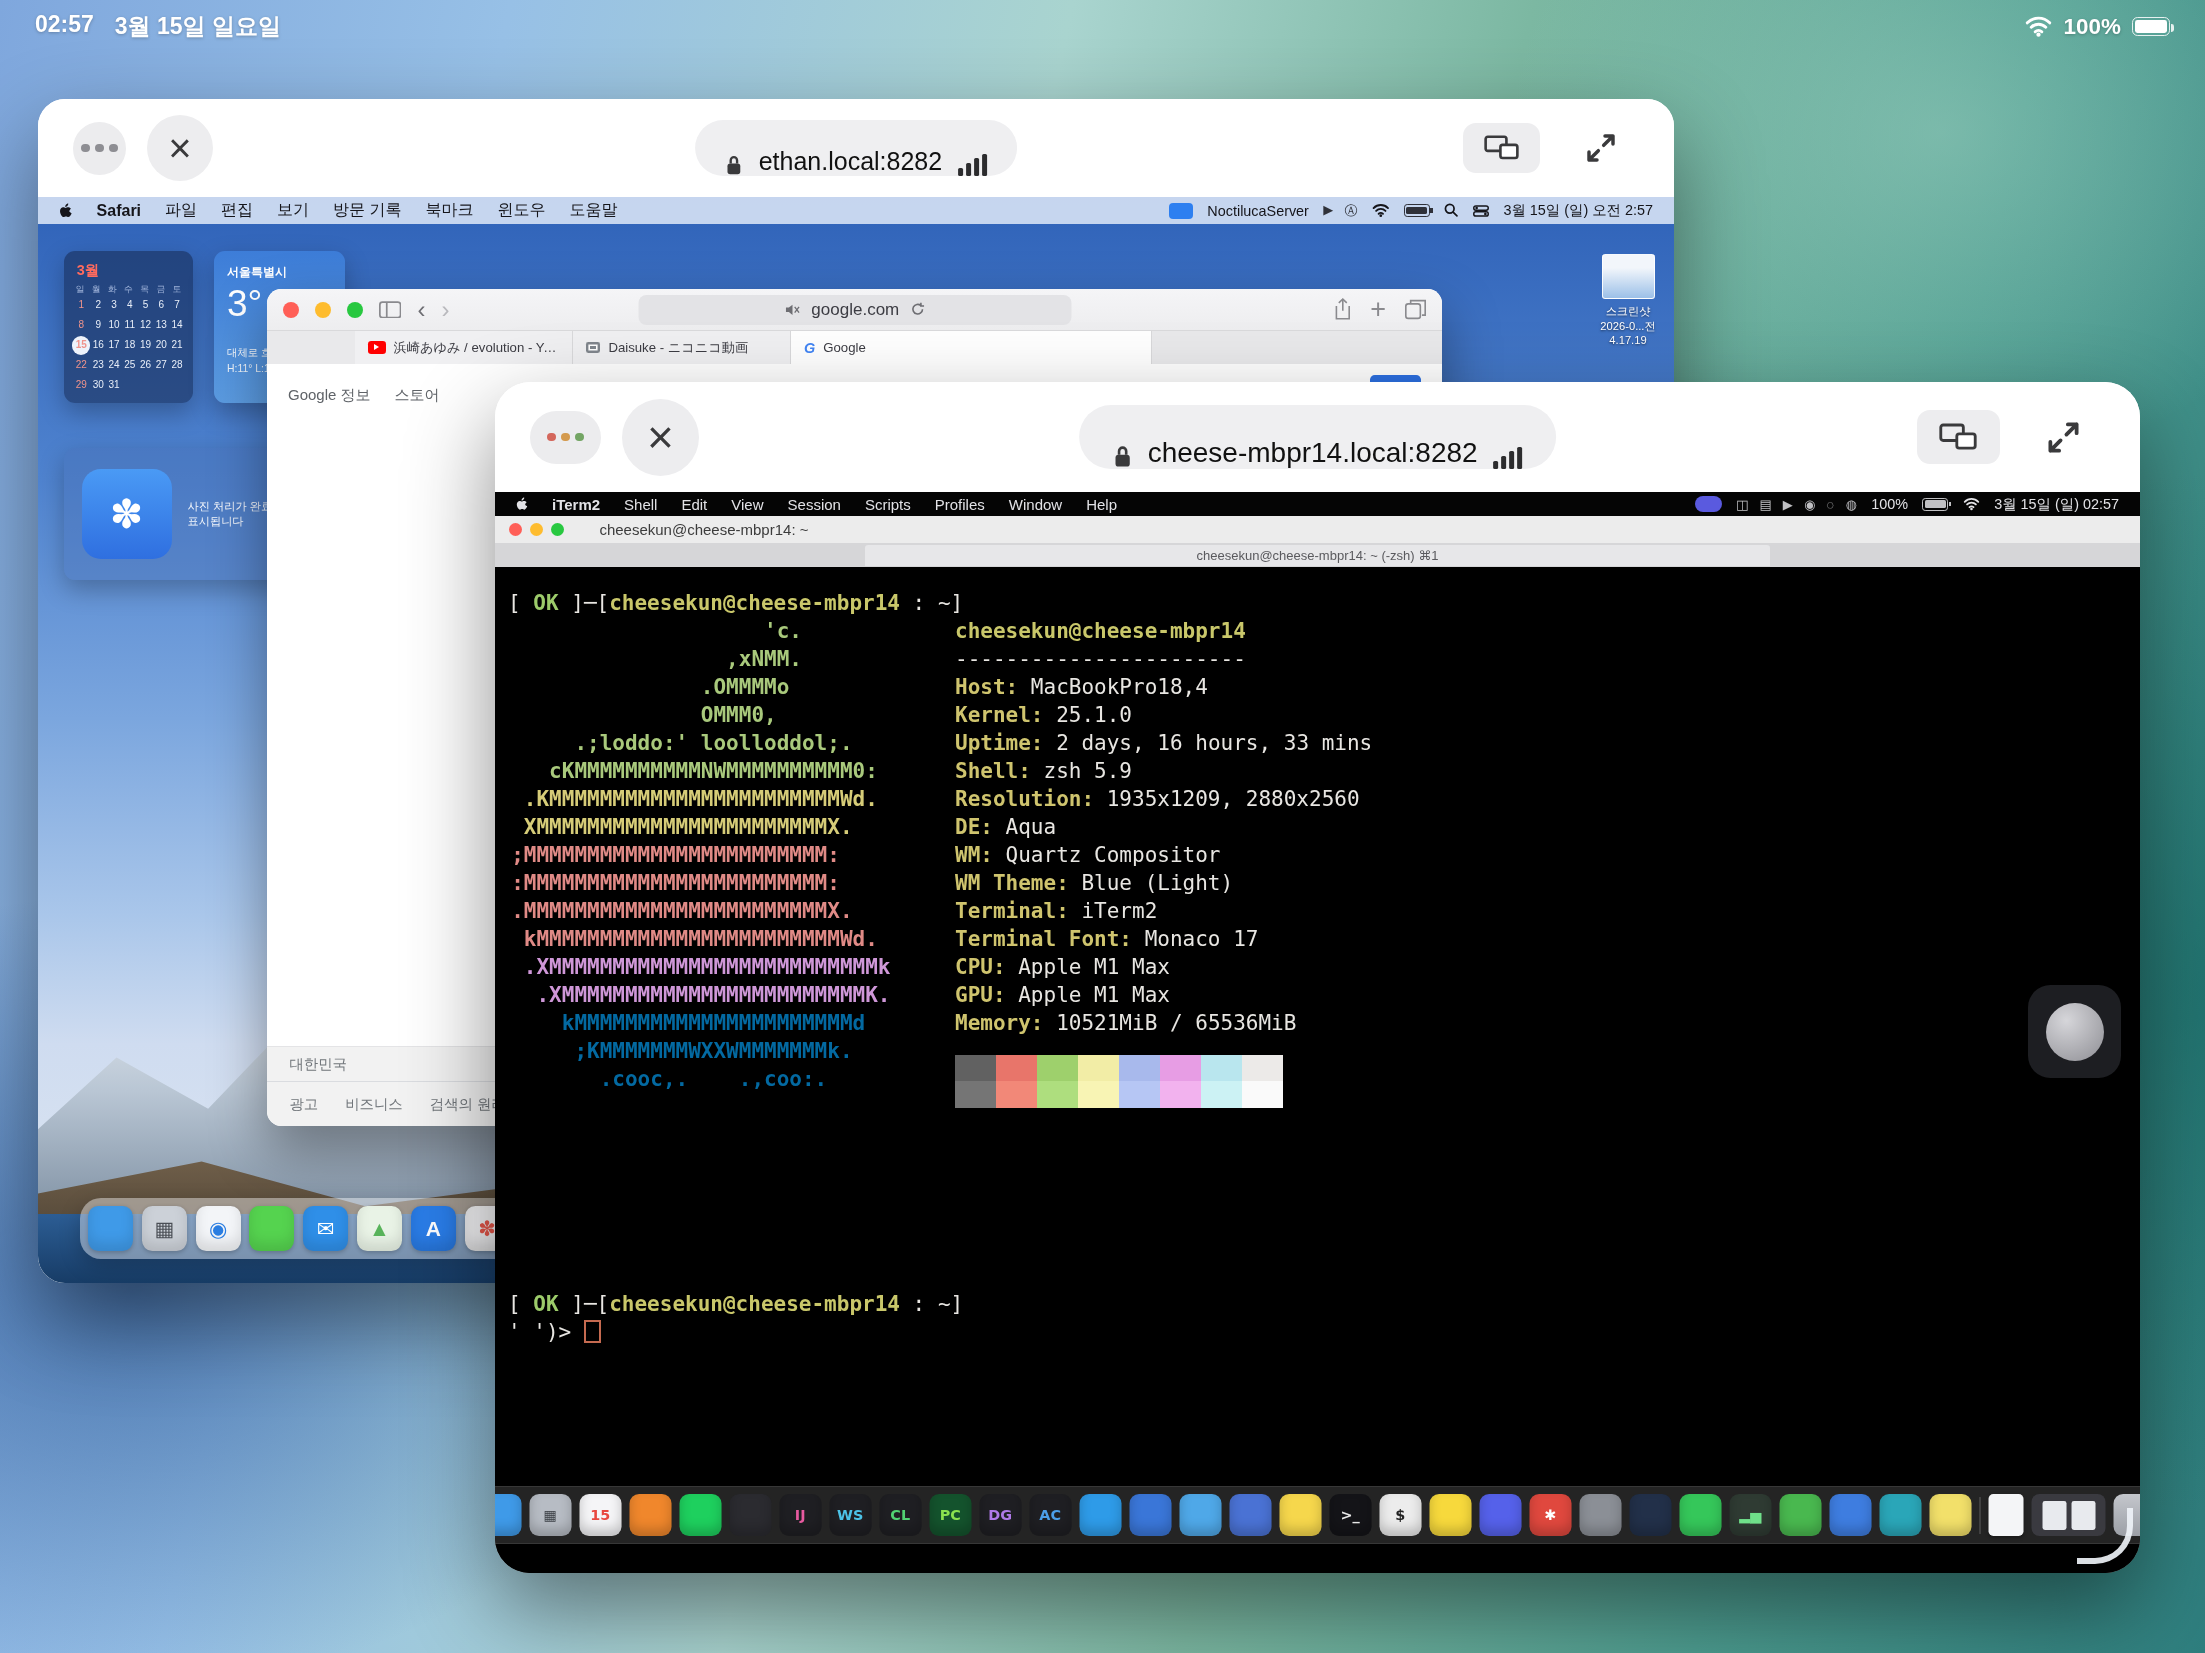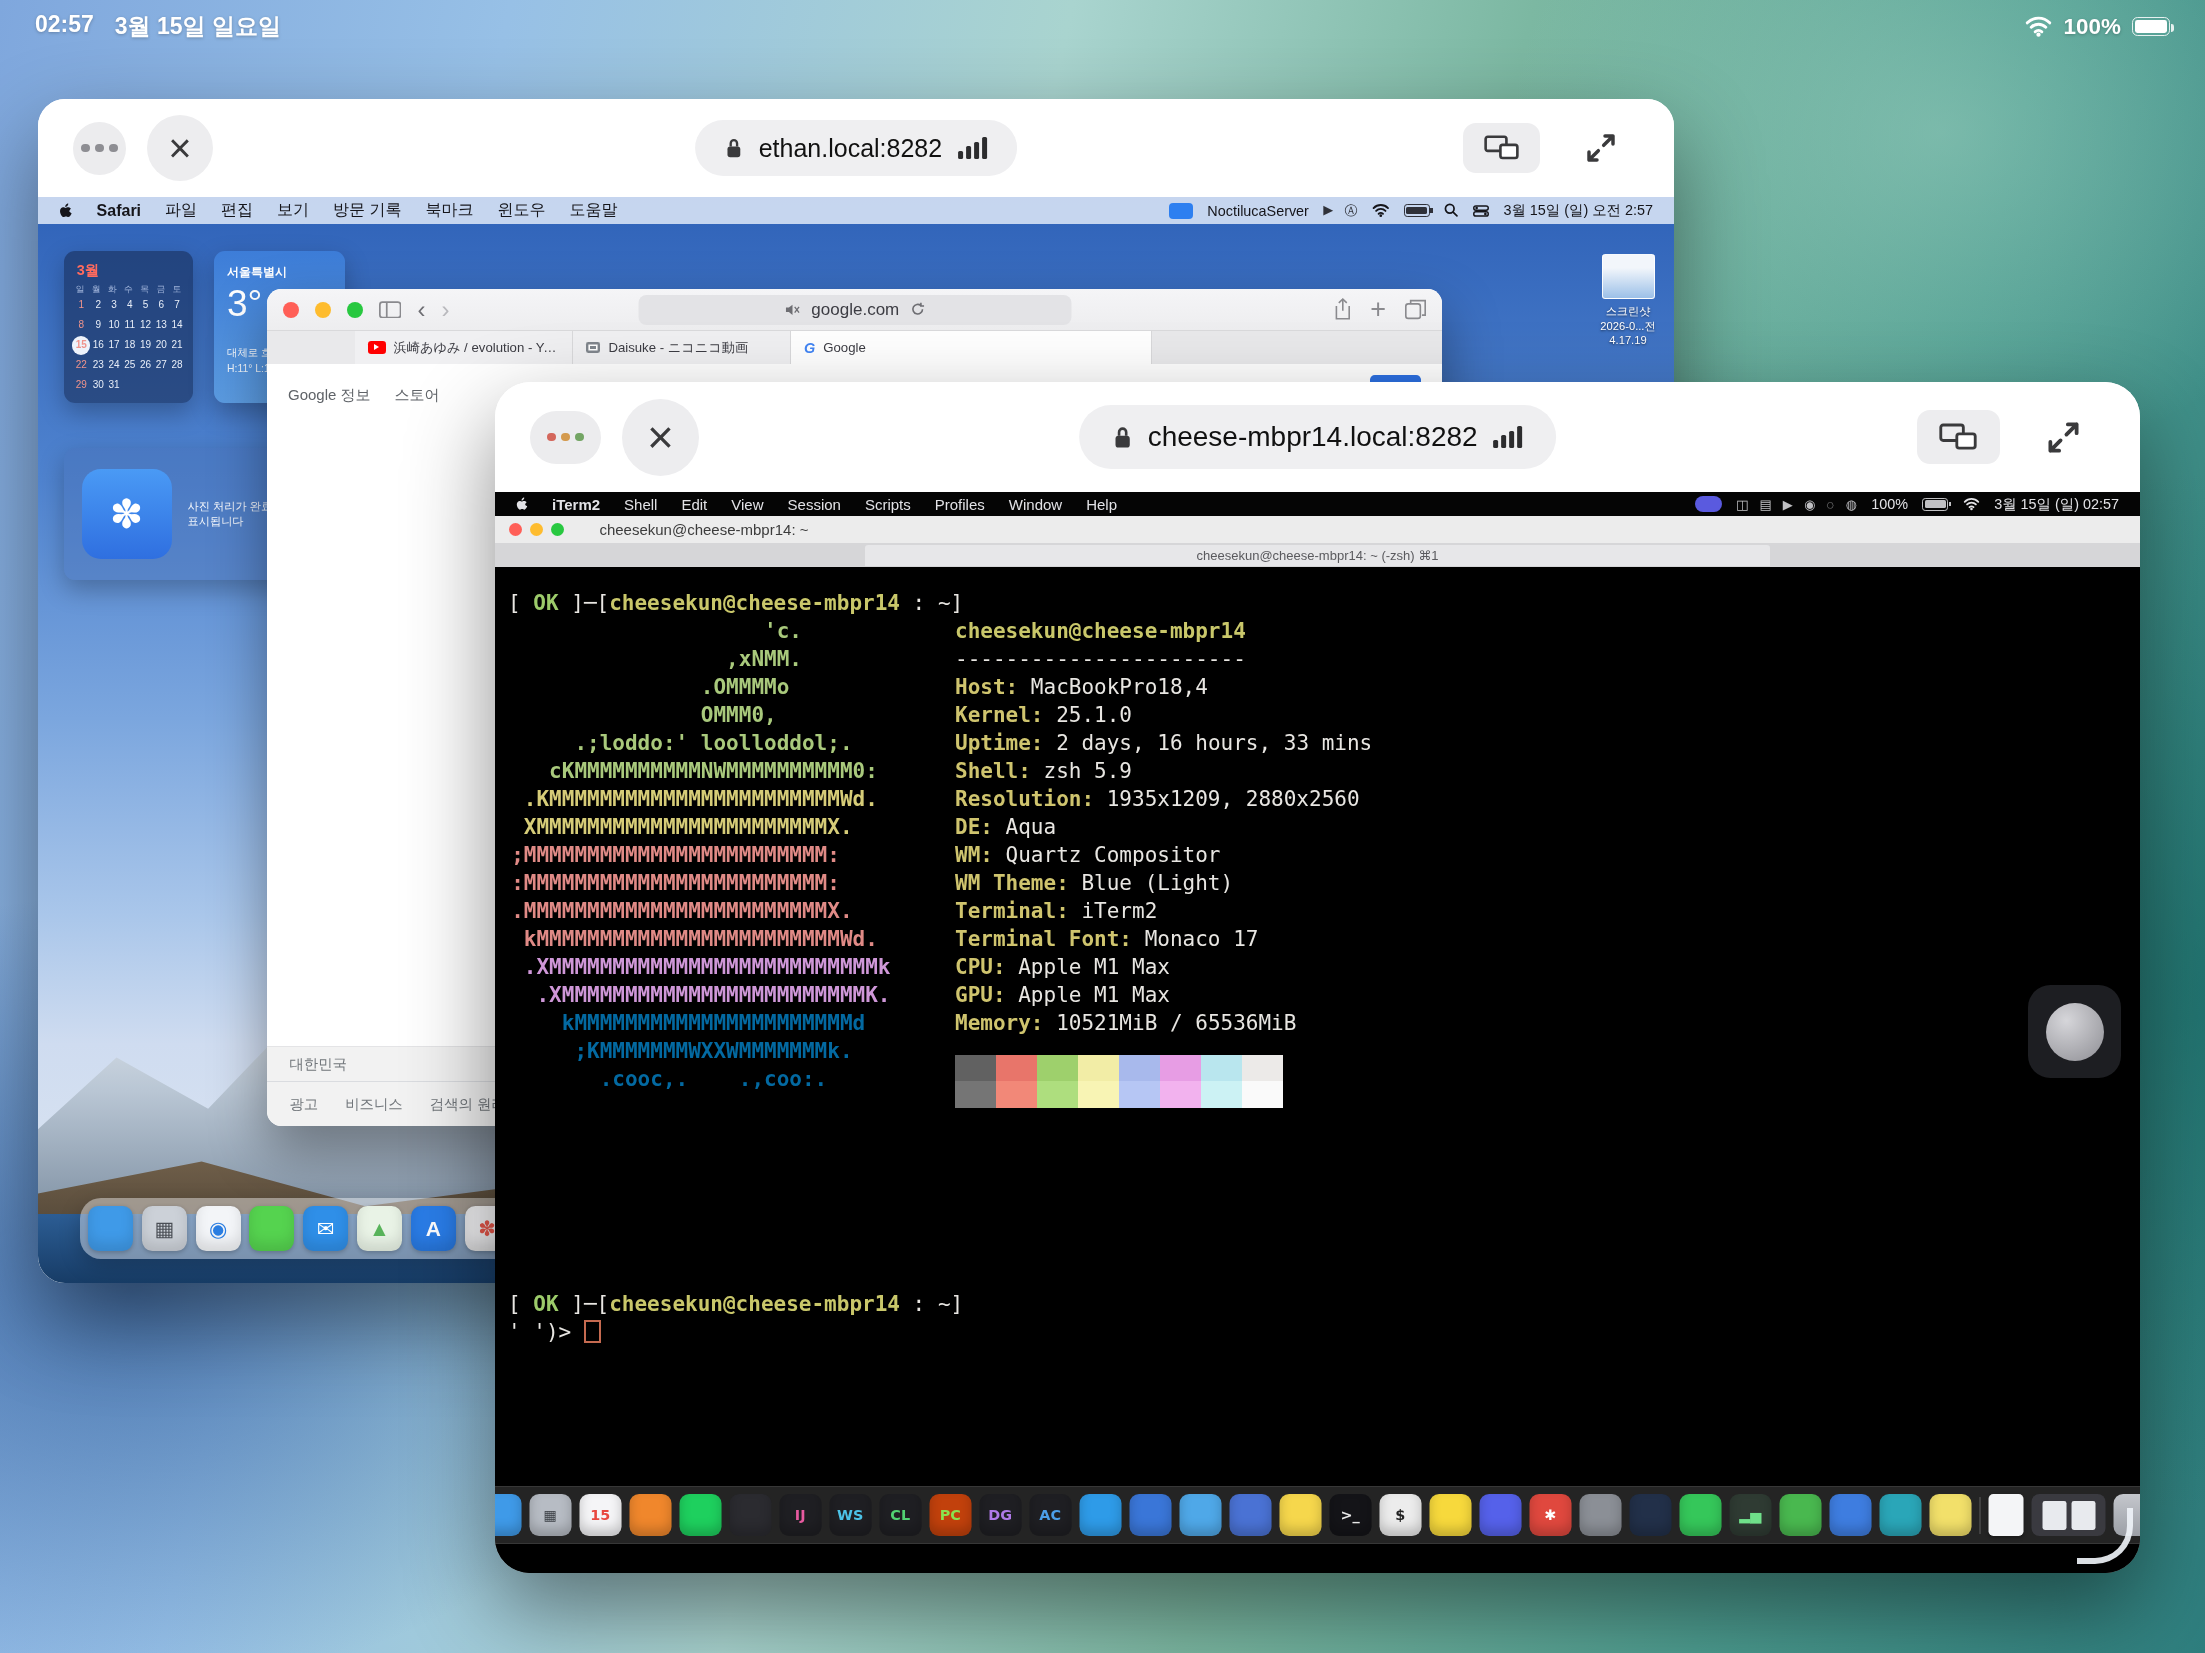--- a/index.html
+++ b/index.html
@@ -26,21 +26,21 @@
   .back .rw-toolbar{height:98px}
   .front .rw-toolbar{height:110px}
   .dots-pill{display:flex;align-items:center;justify-content:center;gap:5.6px;border:none;background:#ececee;cursor:pointer}
   .back .dots-pill{width:53px;height:53px;border-radius:50%}
   .front .dots-pill{width:71px;height:53px;border-radius:26.4px}
   .dots-pill i{width:8.8px;height:8.8px;border-radius:50%;background:#8e8e93}
   .front .dots-pill i.d1{background:#d4675c}.front .dots-pill i.d2{background:#d49a4e}.front .dots-pill i.d3{background:#73a564}
   .close-btn{display:flex;align-items:center;justify-content:center;border:none;background:#ededef;border-radius:50%;color:#3a3a3c;cursor:pointer}
   .back .close-btn{width:66px;height:66px;font-size:40px}
   .front .close-btn{width:77px;height:77px;font-size:46px}
-  .addr-pill{position:absolute;left:50%;top:50%;transform:translate(-50%,-50%);display:flex;align-items:center;gap:16px;background:#efeff1;border-radius:801px;color:#111}
+  .addr-pill{position:absolute;left:50%;top:50%;transform:translate(-50%,-50%);display:flex;align-items:flex-end;gap:16px;background:#efeff1;border-radius:801px;color:#111}
   .back .addr-pill{height:56px;padding:0 30px;font-size:25px}
   .front .addr-pill{height:64px;padding:0 34px;font-size:28px}
   .sigbars{display:flex;align-items:flex-end;gap:3.2px}
   .sigbars i{width:4.8px;background:#2c2c2e;border-radius:1.6px}
   .sigbars i:nth-child(1){height:8px}.sigbars i:nth-child(2){height:13px}.sigbars i:nth-child(3){height:17.6px}.sigbars i:nth-child(4){height:22.4px}
   .tb-right{margin-left:auto;display:flex;align-items:center;gap:22.4px}
   .tb-btn{display:flex;align-items:center;justify-content:center;border:none;background:#ededef;border-radius:13px;cursor:pointer}
   .back .tb-btn{width:77px;height:50px}
   .front .tb-btn{width:83px;height:54px}
   .tb-btn.plain{background:transparent}
@@ -616,21 +616,21 @@
           </span>
           <span class="fd-ico" style="background:#1f1f23">
             <i style="color:#e85aa0">IJ</i>
           </span>
           <span class="fd-ico" style="background:#1f1f23">
             <i style="color:#4cc3e8">WS</i>
           </span>
           <span class="fd-ico" style="background:#1f1f23">
             <i style="color:#52d273">CL</i>
           </span>
-          <span class="fd-ico" style="background:#c2410c">
+          <span class="fd-ico" style="background:#14532d">
             <i style="color:#8be34f">PC</i>
           </span>
           <span class="fd-ico" style="background:#1f1f23">
             <i style="color:#b07ae8">DG</i>
           </span>
           <span class="fd-ico" style="background:#1f1f23">
             <i style="color:#4c9ee8">AC</i>
           </span>
           <span class="fd-ico" style="background:#2e9be8">
             <i style="color:rgba(255,255,255,.85)"></i>

